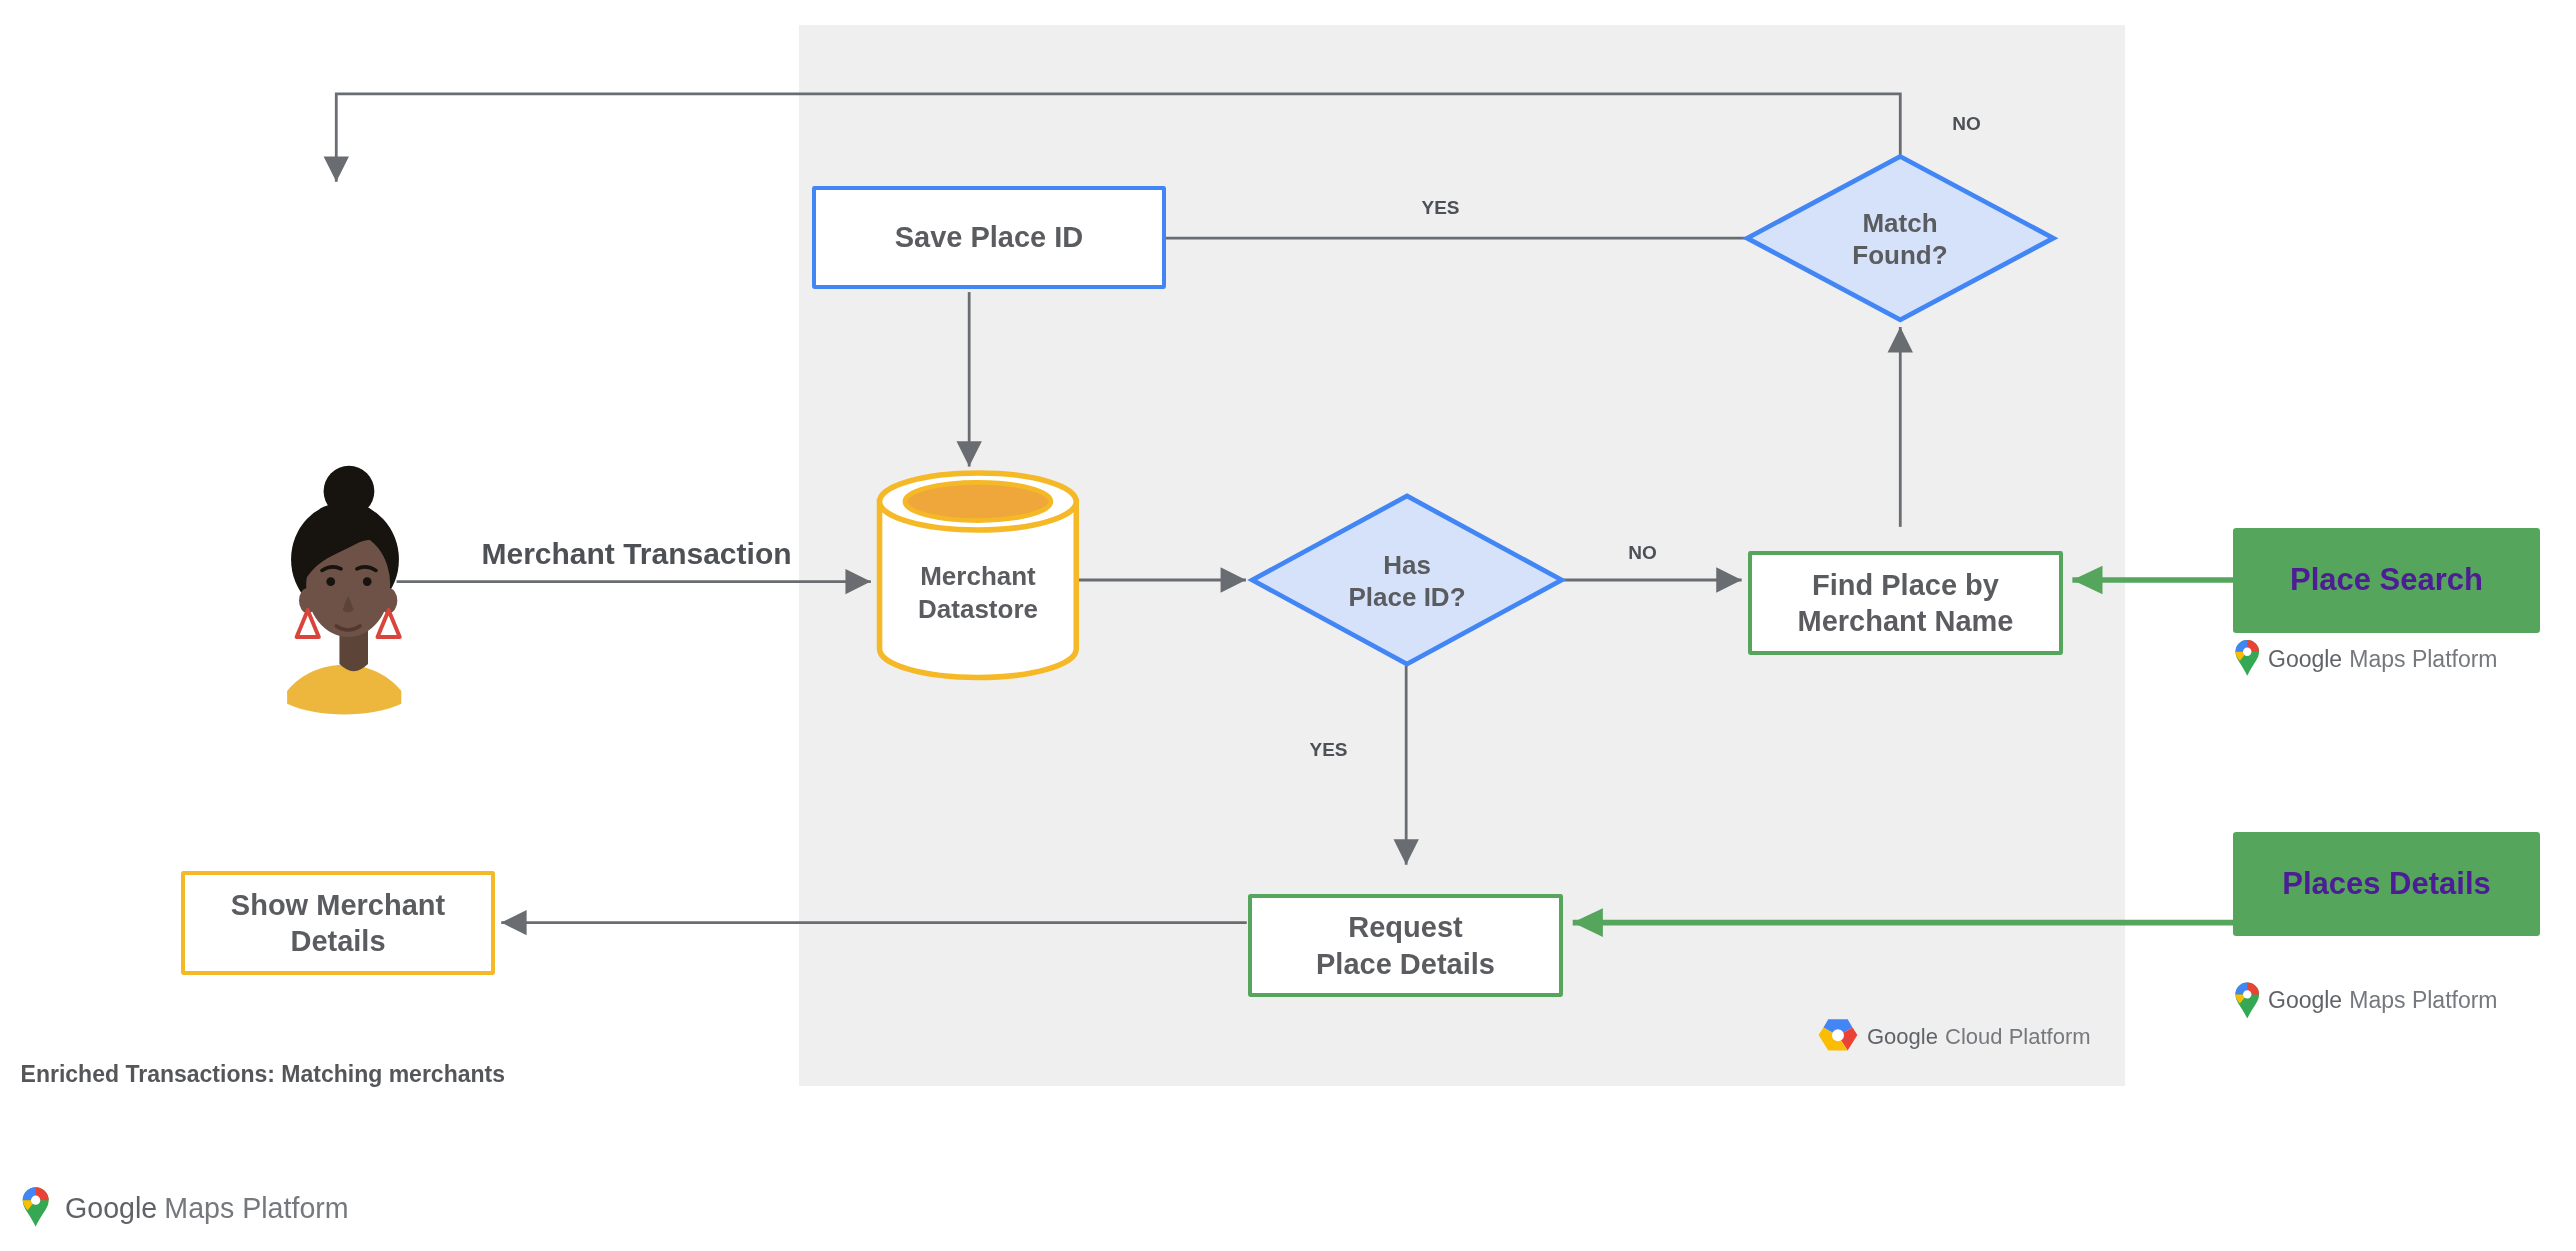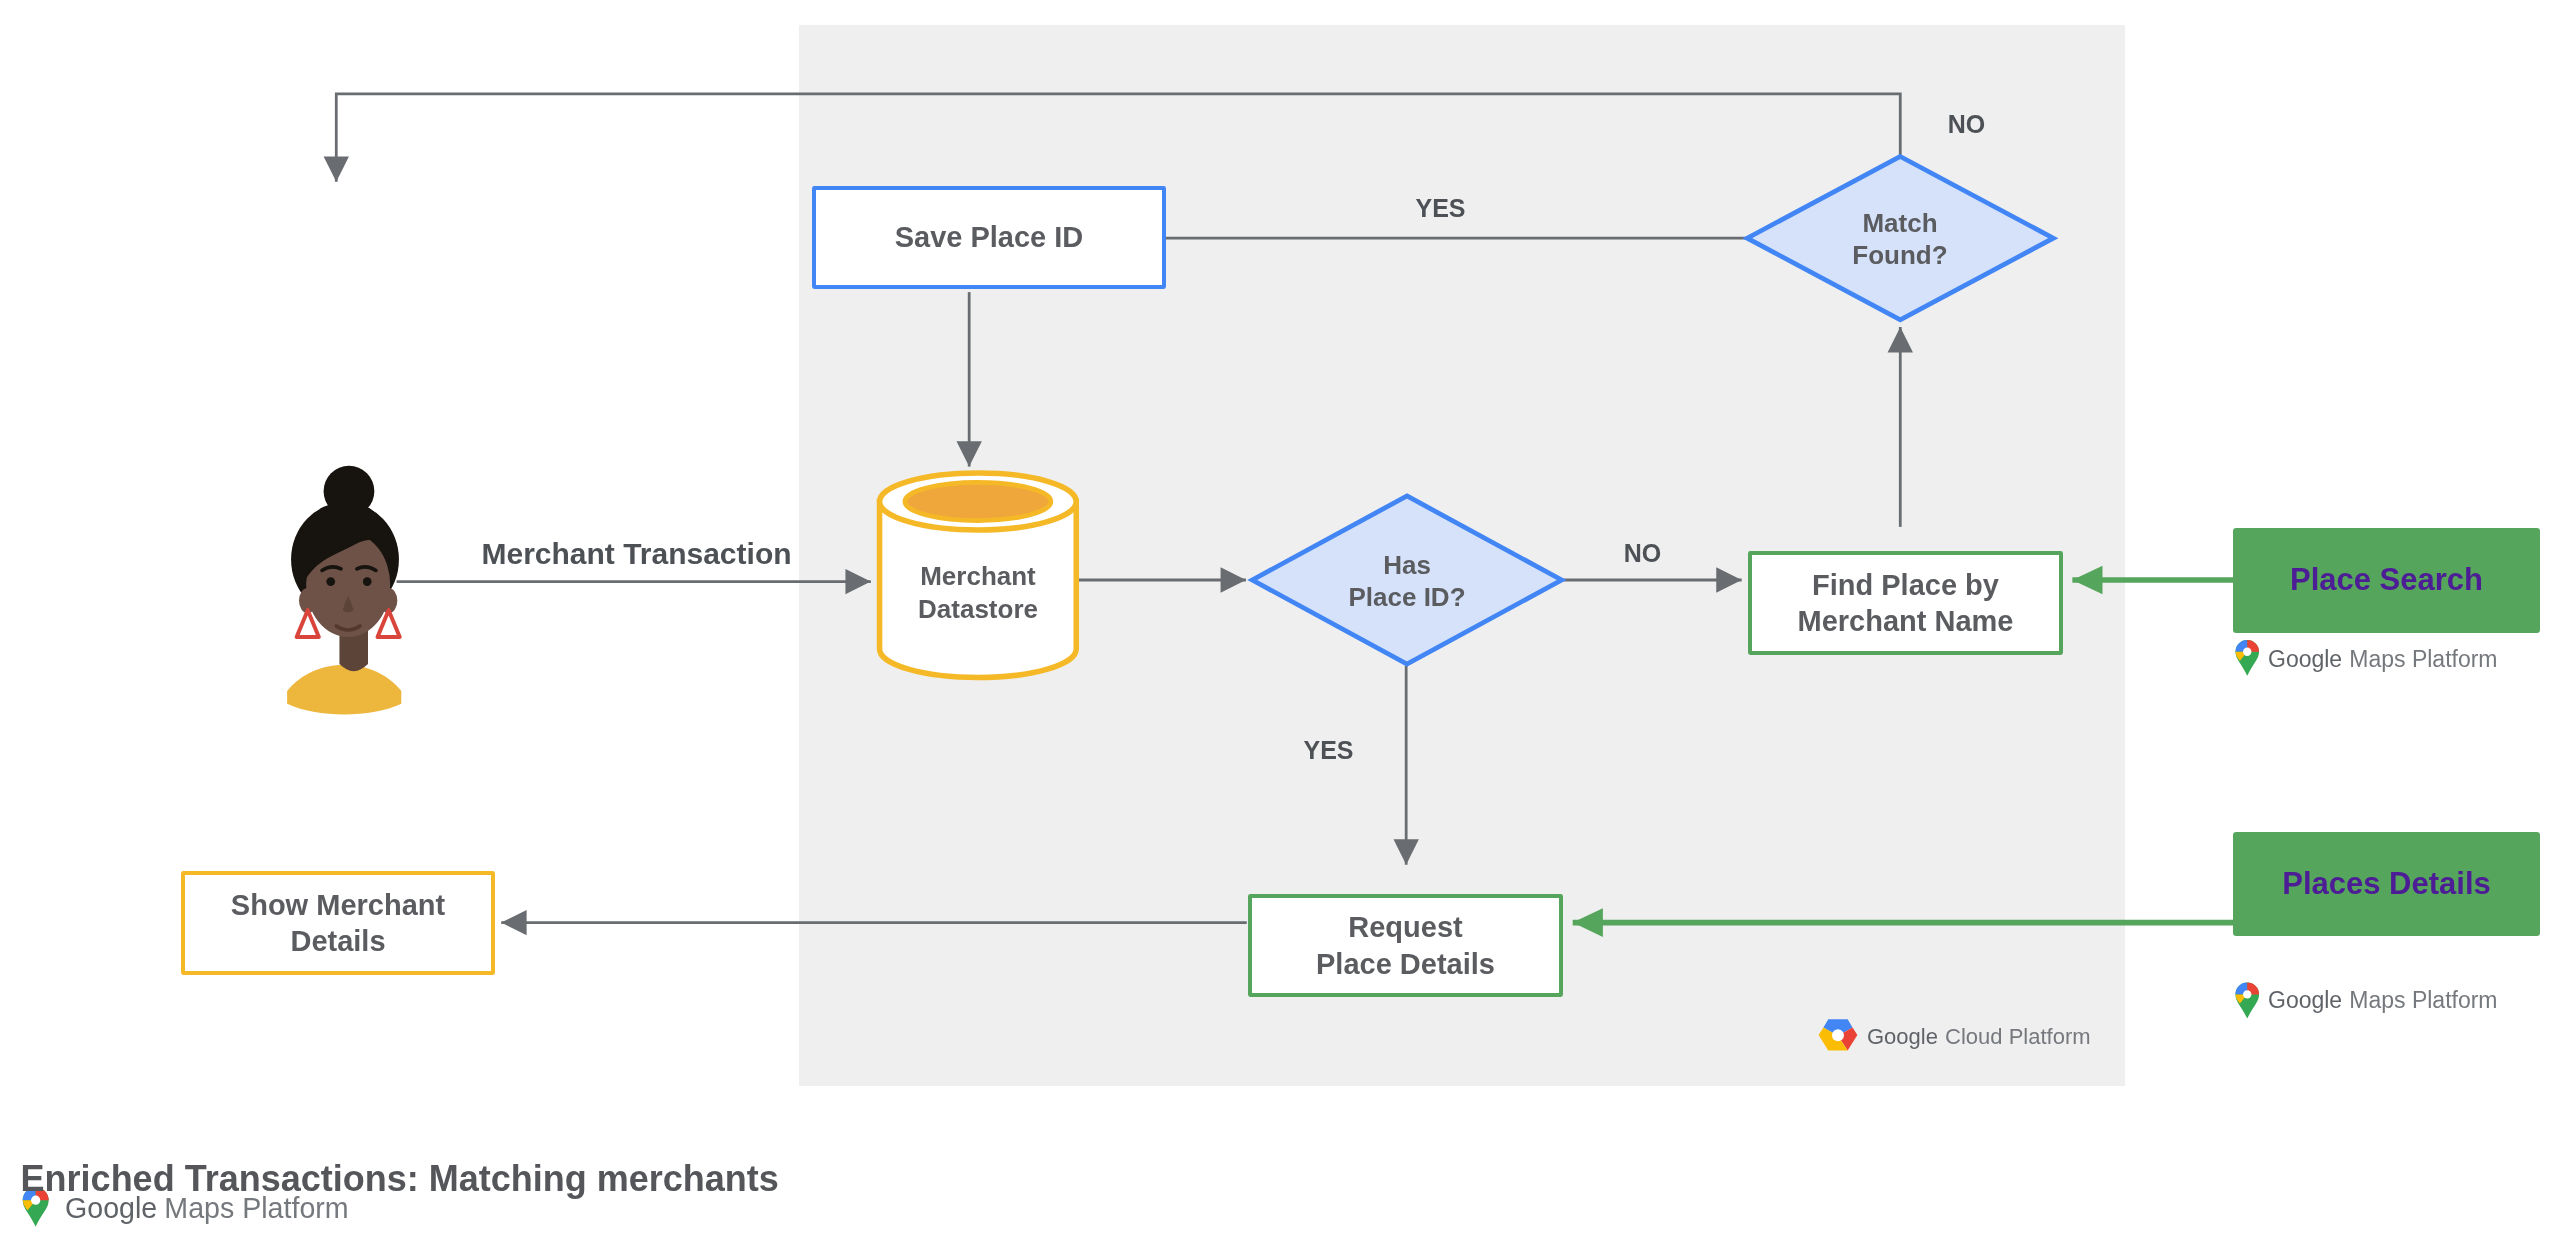--- a/index.html
+++ b/index.html
@@ -34,24 +34,24 @@
         font-weight:700;font-size:29px;line-height:1.25;color:var(--text);
         white-space:pre-line;border-radius:2.4px;}
   .node.red{border-color:var(--red);}
   .node.blue{border-color:var(--blue);}
   .node.green{border-color:var(--green);border-width:4.8px;margin-top:23px;}
   .node.yellow{border-color:var(--yellow);border-width:4.8px;}
   .node.fill-green{background:var(--green);border:none;color:#4c1d95;font-size:31px;border-radius:3.2px;}
   .shape-label{position:absolute;display:flex;align-items:center;justify-content:center;
         text-align:center;font-weight:700;font-size:26px;line-height:1.25;color:var(--text);
         white-space:pre-line;}
-  .edge-label{position:absolute;font-weight:700;font-size:25px;color:var(--label);
+  .edge-label{position:absolute;font-weight:700;font-size:19px;color:var(--label);
         display:flex;align-items:center;justify-content:center;}
   .big-label{font-size:30px;}
-  .title{position:absolute;left:20.6px;top:1158px;font-weight:700;font-size:36px;color:var(--title-color);}
+  .title{position:absolute;left:20.6px;top:1061px;font-weight:700;font-size:23px;color:var(--title-color);}
   .logo-text{position:absolute;white-space:nowrap;}
   .logo-text .g{color:var(--logo-dark);font-weight:500;}
   .logo-text .r{color:var(--logo-light);font-weight:400;margin-left:7.1px;}
   .gmp-small{font-size:23px;}
   .gcp-text{font-size:22px;}
   .gmp-bottom{font-size:28.6px;}
 </style>
 </head>
 <body>
 

